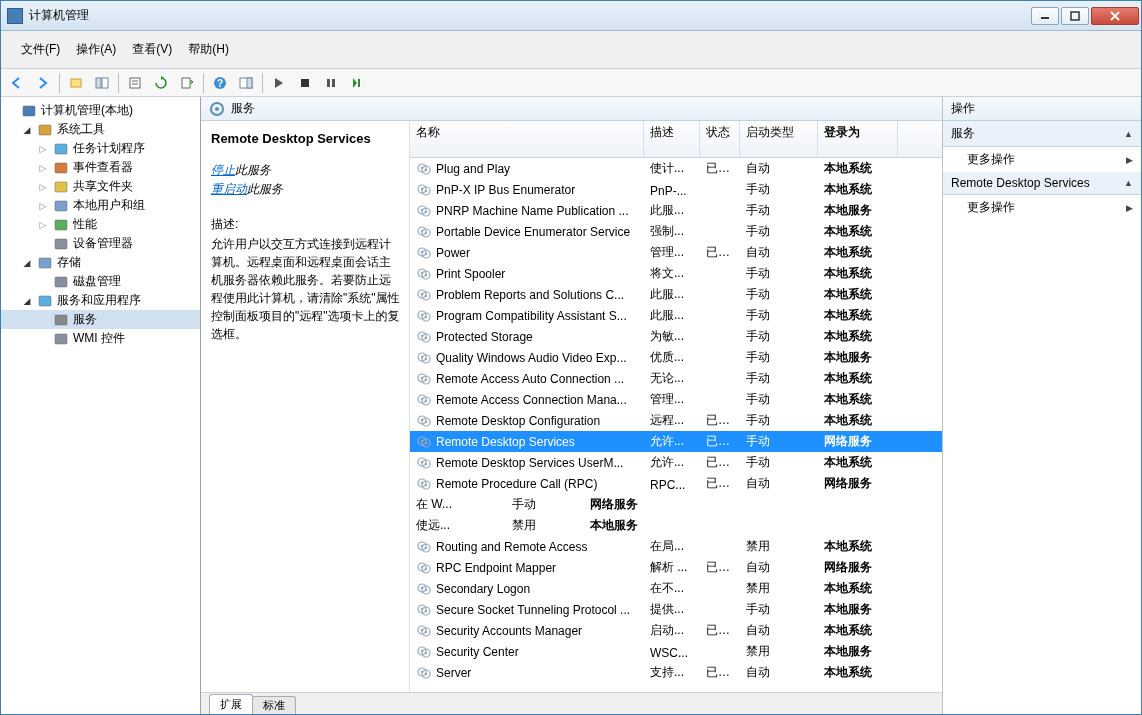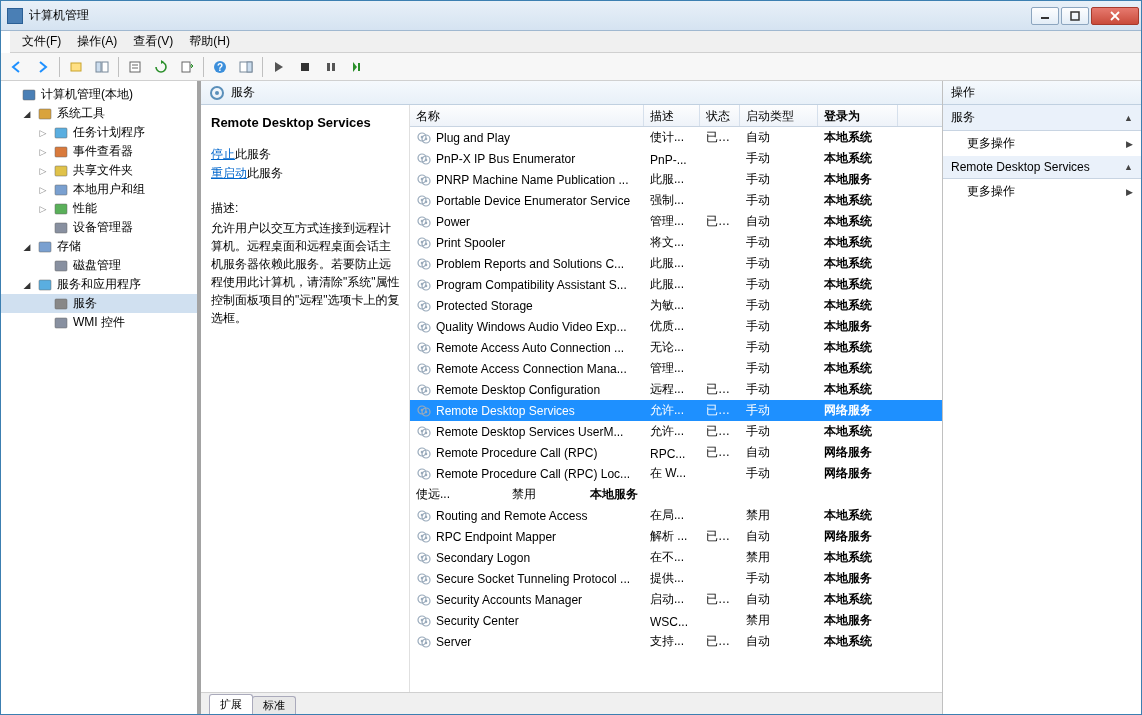--- a/index.html
+++ b/index.html
@@ -5,44 +5,44 @@
 * { box-sizing: border-box; margin: 0; padding: 0; }
 body { font-family: "Microsoft YaHei", "Segoe UI", Tahoma, sans-serif; font-size: 12px; background: #fff; color: #000; }
 .window { width: 1142px; height: 715px; border: 1px solid #3c7fb1; display: flex; flex-direction: column; background: #fff; }
 .titlebar { height: 30px; background: linear-gradient(#e8f0f8, #d5e3f1); display: flex; align-items: center; padding: 0 2px 0 6px; border-bottom: 1px solid #a0b8d0; }
 .titlebar .app-icon { width: 16px; height: 16px; background: #4a7fb5; margin-right: 6px; border: 1px solid #2a5f95; }
 .titlebar .title { flex: 1; font-size: 12px; color: #000; }
 .title-controls { display: flex; gap: 2px; }
 .title-btn { width: 28px; height: 18px; border: 1px solid #8ca5bf; background: linear-gradient(#fdfdfe, #e3edf7); border-radius: 2px; display: flex; align-items: center; justify-content: center; cursor: default; }
 .title-btn.close { width: 48px; background: linear-gradient(#e67a6f, #c94b3b); border-color: #a63a2c; color: #fff; font-weight: bold; }
 .title-btn svg { display: block; }
-.menubar { height: 22px; background: #f0f0f0; border-bottom: 1px solid #d0d0d0; display: flex; align-items: center; padding: 0 4px; margin-left: 9px; }
+.menubar { height: 38px; background: #f0f0f0; border-bottom: 1px solid #d0d0d0; display: flex; align-items: center; padding: 0 12px; }
 .menubar .menu-item { padding: 2px 8px; cursor: default; }
 .toolbar { height: 28px; background: #f7f7f7; border-bottom: 1px solid #d0d0d0; display: flex; align-items: center; padding: 0 4px; gap: 2px; }
 .tool-btn { width: 24px; height: 24px; border: 1px solid transparent; display: flex; align-items: center; justify-content: center; cursor: default; }
 .tool-sep { width: 1px; height: 20px; background: #c0c0c0; margin: 0 2px; }
 .main-area { flex: 1; display: flex; overflow: hidden; }
-.tree-pane { width: 200px; border-right: 4px solid #a3a3a3; background: #fff; padding: 4px 0; overflow: auto; }
+.tree-pane { width: 200px; border-right: 1px solid #a3a3a3; background: #fff; padding: 4px 0; overflow: auto; }
 .tree-node { display: flex; align-items: center; padding: 1px 4px; cursor: default; white-space: nowrap; }
 .tree-node.selected { background: #d0e0f0; }
 .tree-indent { display: inline-block; }
 .tree-toggle { width: 12px; text-align: center; color: #666; font-size: 9px; cursor: default; }
 .tree-icon { width: 16px; height: 16px; margin: 0 4px; display: inline-flex; align-items: center; justify-content: center; }
 .content-pane { flex: 1; display: flex; flex-direction: column; background: #fff; border-right: 1px solid #c0c0c0; overflow: hidden; }
 .content-header { height: 24px; background: linear-gradient(#f5f9fd, #e8f0f8); border-bottom: 1px solid #c0d0e0; display: flex; align-items: center; padding: 0 8px; }
 .content-header .hdr-icon { width: 16px; height: 16px; margin-right: 6px; color: #5a8fba; }
 .content-body { flex: 1; display: flex; overflow: hidden; }
 .detail-pane { width: 208px; padding: 10px 8px 8px 10px; overflow: auto; }
 .detail-title { font-weight: bold; font-size: 13px; margin-bottom: 16px; }
 .detail-link { color: #0066cc; text-decoration: underline; cursor: pointer; }
-.detail-link-row { margin-bottom: 2px; }
+.detail-link-row { margin-bottom: 2px; font-style: italic; }
 .detail-desc-label { margin-top: 18px; margin-bottom: 2px; }
 .detail-desc { line-height: 1.5; }
 .list-pane { flex: 1; display: flex; flex-direction: column; overflow: hidden; border-left: 1px solid #e0e0e0; }
-.list-header { display: flex; background: linear-gradient(#fdfdfe, #eef3f9); border-bottom: 1px solid #c8d4e2; height: 22px; }
+.list-header { display: flex; background: linear-gradient(#fdfdfe, #eef3f9); border-bottom: 1px solid #c8d4e2; height: 37px; }
 .list-header .col { padding: 3px 6px; border-right: 1px solid #d6e0ec; overflow: hidden; text-overflow: ellipsis; white-space: nowrap; cursor: default; }
 .list-body { flex: 1; overflow-y: auto; overflow-x: hidden; }
 .list-row { display: flex; height: 21px; align-items: flex-end; cursor: default; }
 .list-row.selected { background: #1e90ff; color: #fff; }
 .list-row .cell { padding: 2px 6px; overflow: hidden; text-overflow: ellipsis; white-space: nowrap; }
 .list-row .cell.name-cell { display: flex; align-items: center; }
 .svc-icon { width: 16px; height: 16px; margin-right: 4px; flex-shrink: 0; }
 .col-name { width: 234px; }
 .col-desc { width: 56px; }
 .col-status { width: 40px; }
@@ -569,29 +569,20 @@
                       <circle cx="10" cy="9" r="1.3" fill="#9ab"></circle>
                     </svg></span>
                   <span>Remote Procedure Call (RPC)</span>
                 </div>
                 <div class="cell col-desc">RPC...</div>
                 <div class="cell col-status">已启动</div>
                 <div class="cell col-startup">自动</div>
                 <div class="cell col-logon">网络服务</div>
               </div>
               <div class="list-row">
-                <div class="cell name-cell col-name">
-                  <span class="svc-icon"><svg width="16" height="16">
-                      <circle cx="6" cy="7" r="4" fill="none" stroke="#9ab" stroke-width="1.2"></circle>
-                      <circle cx="10" cy="9" r="4" fill="none" stroke="#9ab" stroke-width="1.2"></circle>
-                      <circle cx="6" cy="7" r="1.3" fill="#9ab"></circle>
-                      <circle cx="10" cy="9" r="1.3" fill="#9ab"></circle>
-                    </svg></span>
-                  <span>Remote Procedure Call (RPC) Loc...</span>
-                </div>
                 <div class="cell col-desc">在 W...</div>
                 <div class="cell col-status"></div>
                 <div class="cell col-startup">手动</div>
                 <div class="cell col-logon">网络服务</div>
               </div>
               <div class="list-row">
                 <div class="cell col-desc">使远...</div>
                 <div class="cell col-status"></div>
                 <div class="cell col-startup">禁用</div>
                 <div class="cell col-logon">本地服务</div>

